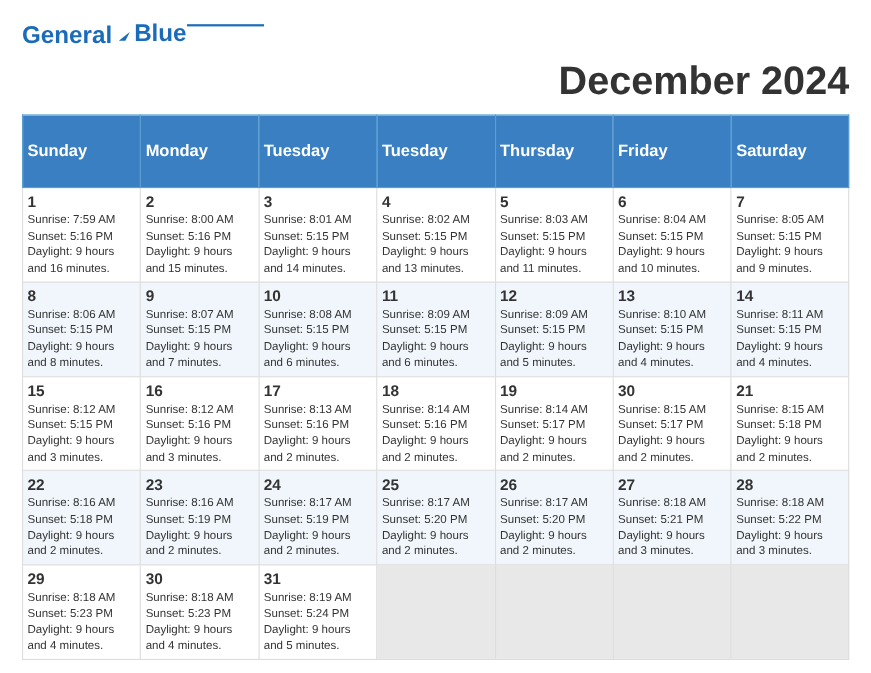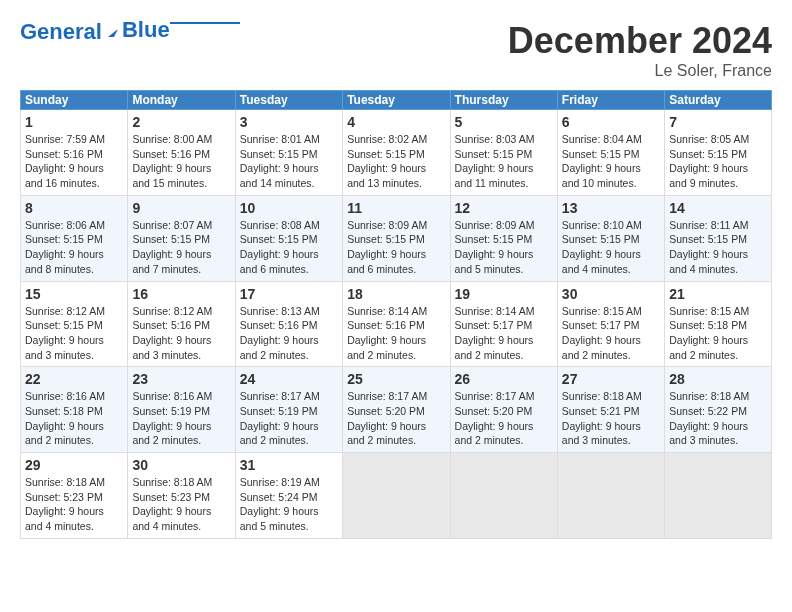--- a/index.html
+++ b/index.html
@@ -29,20 +29,21 @@
     }
     .logo-text span.blue { color: #1a6bba; }
     .logo-line {
       width: 70px;
       height: 2px;
       background: #1a6bba;
       margin-top: 2px;
     }
     .title-block {
       text-align: right;
+      margin-top: 32px;
     }
     .title-block h1 {
       font-size: 36px;
       font-weight: bold;
       color: #333;
     }
     .title-block h2 {
       font-size: 16px;
       font-weight: normal;
       color: #555;
@@ -50,23 +51,23 @@
     .calendar {
       width: 100%;
       border-collapse: collapse;
       font-size: 11px;
     }
     .calendar thead tr {
       background: #3a7fc1;
       color: #fff;
     }
     .calendar thead th {
-      padding: 2px 4px;
+      padding: 24px 4px;
       text-align: left;
-      font-size: 12px;
+      font-size: 15px;
       font-weight: bold;
       border: 1px solid #5a9fd4;
     }
     .calendar tbody tr {
       border-bottom: 1px solid #ccc;
     }
     .calendar tbody tr:nth-child(even) {
       background: #f0f6fb;
     }
     .calendar tbody tr:nth-child(odd) {
@@ -107,21 +108,20 @@
         <polygon points="4,16 14,8 10,16" fill="#1a6bba"></polygon>
       </svg>
     </div>
     <div style="display:flex; align-items:flex-start; margin-top:-2px;">
       <span class="logo-text" style="color:#1a6bba;">Blue</span>
     </div>
     <div class="logo-line"></div>
   </div>
   <div class="title-block">
     <h1>December 2024</h1>
-    <h2>Le Soler, France</h2>
   </div>
 </div>
 
 <table class="calendar">
   <thead>
     <tr>
       <th>Sunday</th>
       <th>Monday</th>
       <th>Tuesday</th>
       <th>Tuesday</th>

